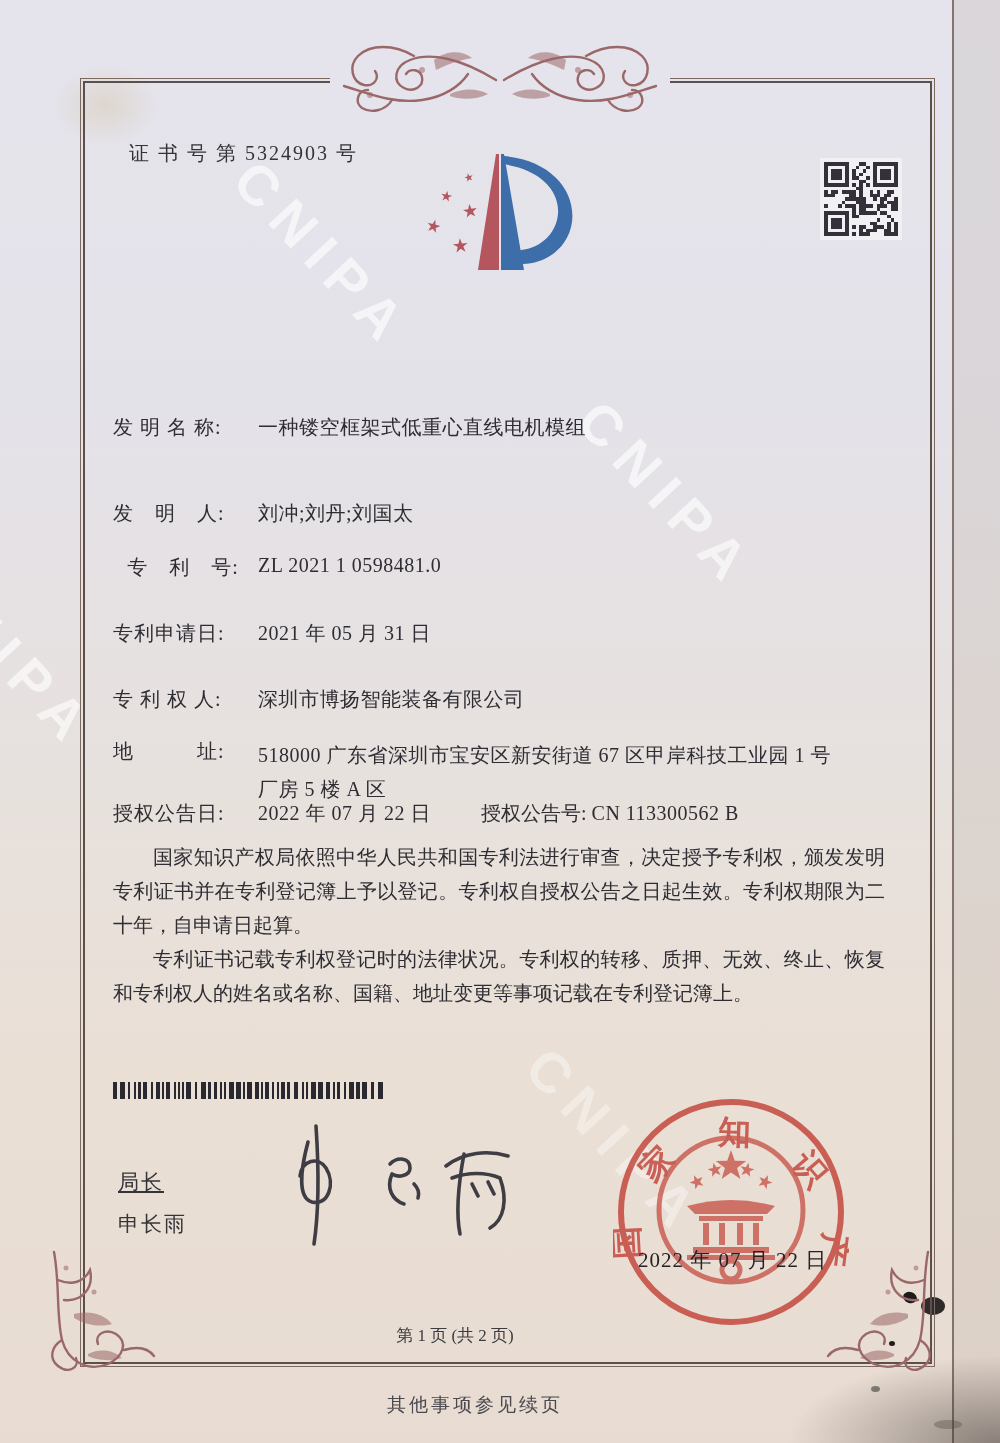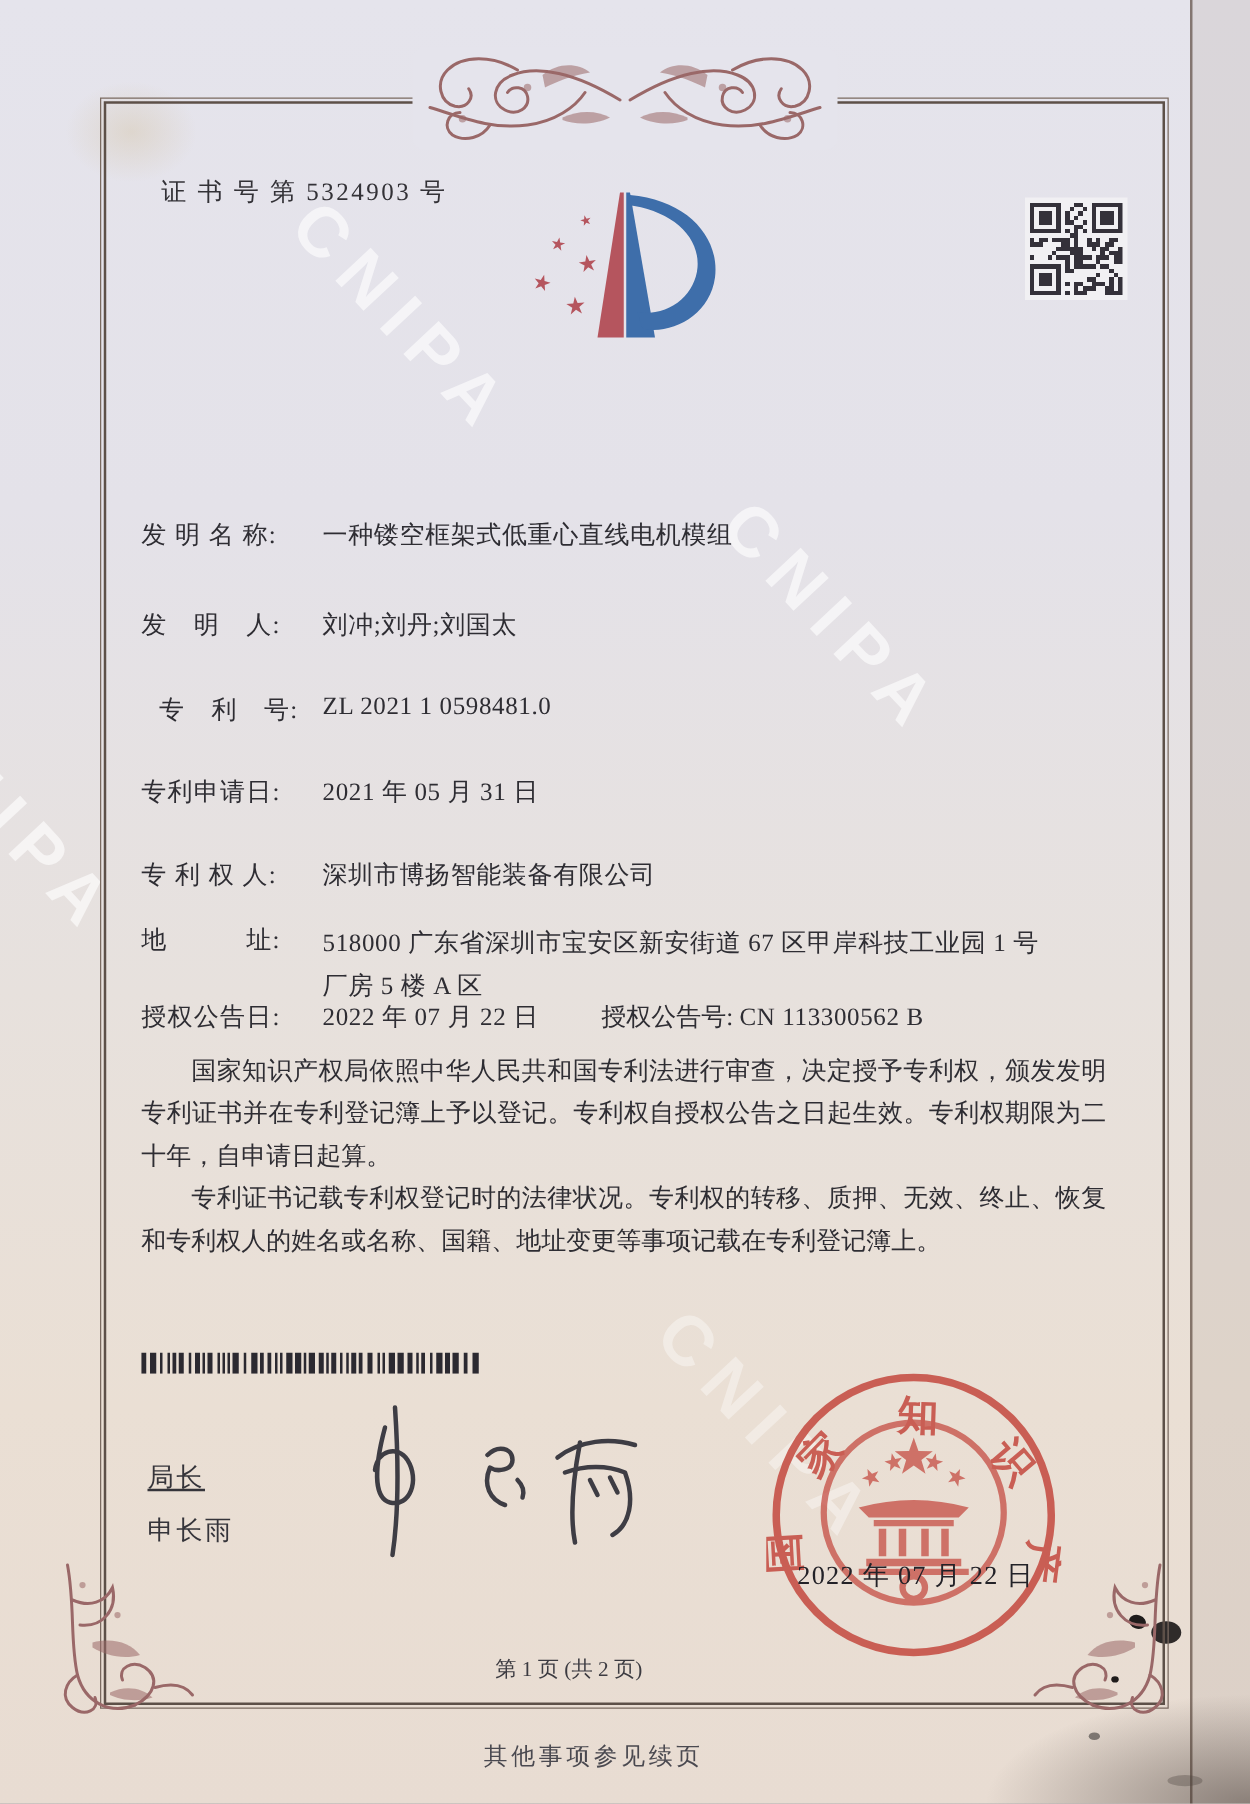--- a/index.html
+++ b/index.html
@@ -52,21 +52,21 @@
   .s5{left:54px;top:90px;font-size:19px;transform:rotate(-5deg);}
   .qr{position:absolute;left:820px;top:158px;width:82px;height:82px;background:#f1f0f3;}
   .qr svg{position:absolute;left:4px;top:4px;}
   .title{position:absolute;left:80px;top:284px;width:853px;text-align:center;
     font-size:42px;font-weight:700;letter-spacing:24px;text-indent:24px;color:#3a393f;}
   
   .fields{position:absolute;left:113px;top:404px;width:790px;font-size:20px;color:#2e2d33;}
   .frow{position:absolute;left:0;white-space:nowrap;}
   .flabel{display:inline-block;min-width:140px;letter-spacing:1px;vertical-align:top;}
   .fvalue{letter-spacing:.5px;}
-  .r0{top:10px;} .r1{top:82px;font-family:Liberation Serif, serif;} .r2{top:150px;text-align:center;} .r3{top:216px;} .r4{top:282px;}
+  .r0{top:10px;} .r1{top:96px;font-family:Liberation Serif, serif;} .r2{top:150px;text-align:center;} .r3{top:216px;} .r4{top:282px;}
   .r5{top:334px;white-space:normal;}
   .r5 .fvalue{display:inline-block;width:578px;vertical-align:top;line-height:34px;}
   .r6{top:396px;}
   .grant-right{position:absolute;left:368px;top:0;white-space:nowrap;}
   
   .paras{position:absolute;left:113px;top:840px;width:772px;font-size:20px;line-height:34px;
     text-align:justify;color:#2e2d33;}
   .paras p{margin:0;text-indent:2em;}
   
   .barcode{position:absolute;left:113px;top:1082px;width:272px;height:17px;}

